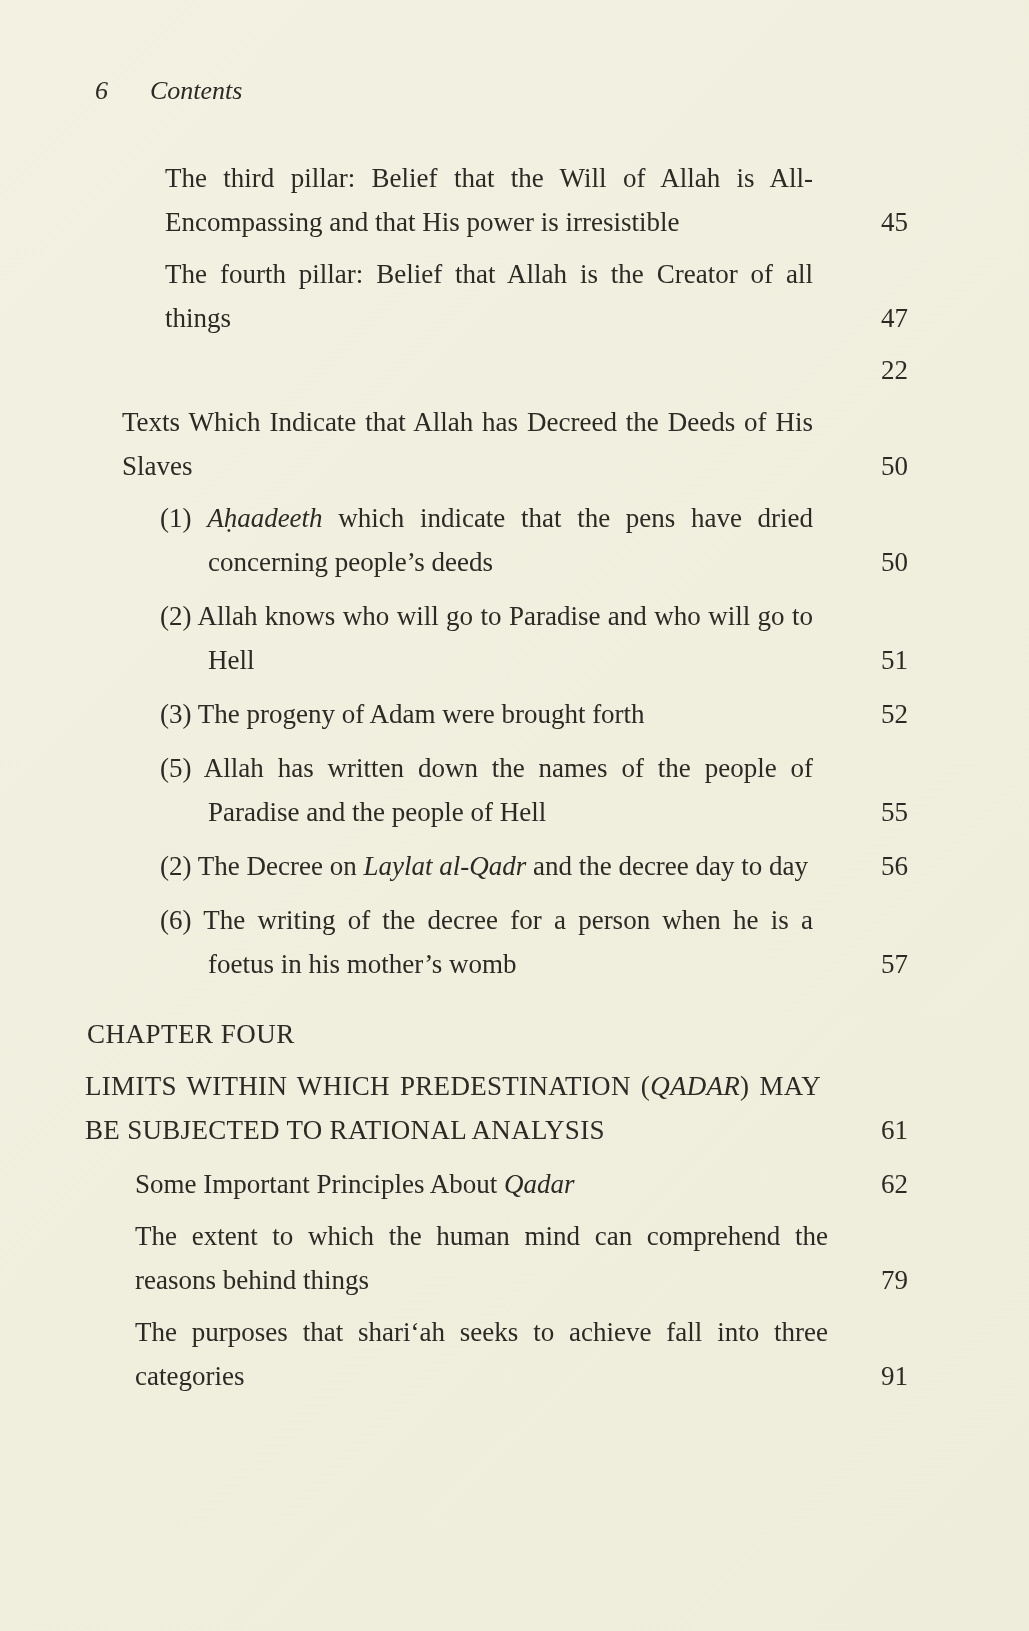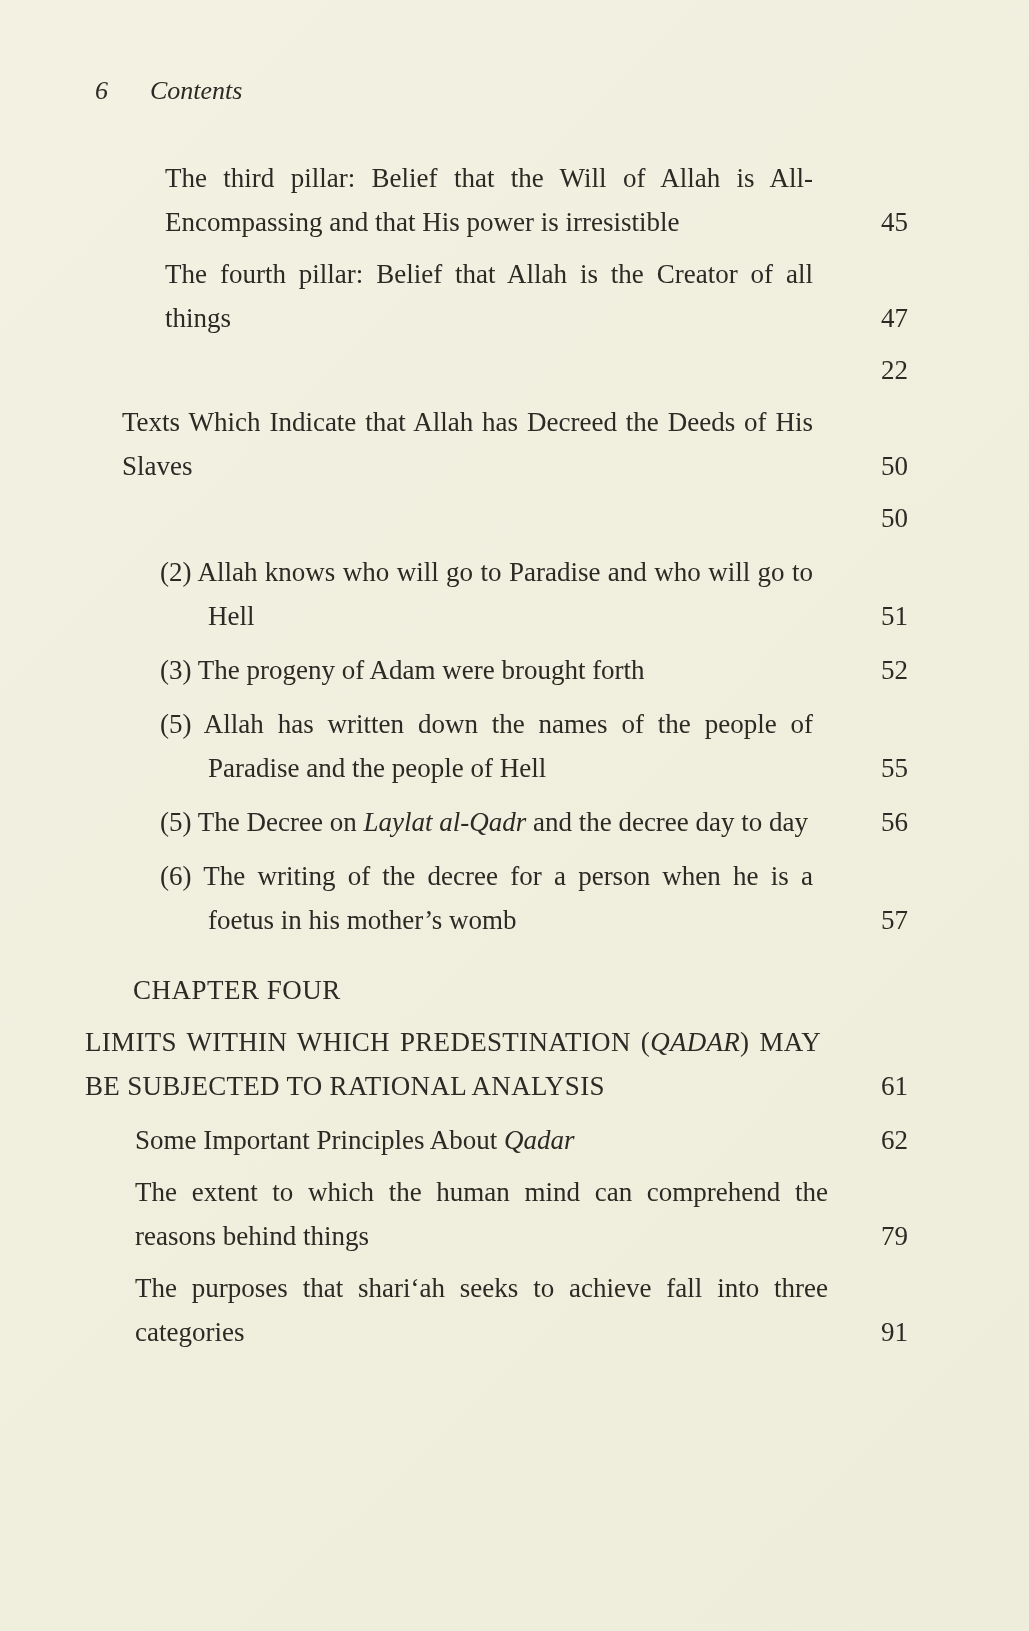--- a/index.html
+++ b/index.html
@@ -26,41 +26,40 @@
     position: absolute;
     top: 156px;
     left: 85px;
     width: 823px;
     font-size: 27px;
     line-height: 44px;
   }
   .entry {
     display: flex;
     margin-bottom: 8px;
-    justify-content: center;
   }
   .entry-text {
     text-align: justify;
   }
   .entry-page {
     margin-left: auto;
     align-self: flex-end;
     width: 60px;
     text-align: right;
   }
   .it { font-style: italic; }
 
   
   .entry.pillar .entry-text        { margin-left: 80px; width: 648px; }
   .entry.flush .entry-text         { margin-left: 37px; width: 691px; }
   .entry.numbered-main .entry-text { margin-left: 43px; width: 685px; padding-left: 37px; text-indent: -37px; }
   .entry.sub .entry-text           { margin-left: 75px; width: 653px; padding-left: 48px; text-indent: -48px; }
   .entry.sub                       { margin-bottom: 10px; }
   .entry.chapter-heading           { margin-top: 26px; margin-bottom: 8px; }
-  .entry.chapter-heading .entry-text { margin-left: 13px; width: 740px; letter-spacing: 0.5px; }
+  .entry.chapter-heading .entry-text { margin-left: 2px; width: 740px; letter-spacing: 0.5px; }
   .entry.chapter-title .entry-text { margin-left: 0; width: 736px; letter-spacing: 0.3px; }
   .entry.chapter-title             { margin-bottom: 10px; font-family: Liberation Serif, serif; }
   .entry.section .entry-text       { margin-left: 50px; width: 693px; }
 </style>
 </head>
 <body>
 
 <div class="page">
   <div class="running-head">
     <span class="folio">6</span>
@@ -76,36 +75,37 @@
     <div class="entry-page">47</div>
   </div>
       <div class="entry numbered-main">
     <div class="entry-page">22</div>
   </div>
       <div class="entry flush">
     <div class="entry-text"><span>Texts Which Indicate that Allah has Decreed the Deeds of His Slaves</span></div>
     <div class="entry-page">50</div>
   </div>
       <div class="entry sub">
+    <div class="entry-text"><span>(1) </span><span class="it">Aḥaadeeth</span><span> which indicate that the pens have dried concerning people’s deeds</span></div>
     <div class="entry-page">50</div>
   </div>
       <div class="entry sub">
     <div class="entry-text"><span>(2) Allah knows who will go to Paradise and who will go to Hell</span></div>
     <div class="entry-page">51</div>
   </div>
       <div class="entry sub">
     <div class="entry-text"><span>(3) The progeny of Adam were brought forth</span></div>
     <div class="entry-page">52</div>
   </div>
       <div class="entry sub">
     <div class="entry-text"><span>(5) Allah has written down the names of the people of Paradise and the people of Hell</span></div>
     <div class="entry-page">55</div>
   </div>
       <div class="entry sub">
-    <div class="entry-text"><span>(5) The Decree on </span><span class="it">Laylat al-Qadr</span><span> and the decree day to day</span></div>
+    <div class="entry-text"><span>(2) The Decree on </span><span class="it">Laylat al-Qadr</span><span> and the decree day to day</span></div>
     <div class="entry-page">56</div>
   </div>
       <div class="entry sub">
     <div class="entry-text"><span>(6) The writing of the decree for a person when he is a foetus in his mother’s womb</span></div>
     <div class="entry-page">57</div>
   </div>
       <div class="entry chapter-heading">
     <div class="entry-text"><span>CHAPTER FOUR</span></div>
 
   </div>

